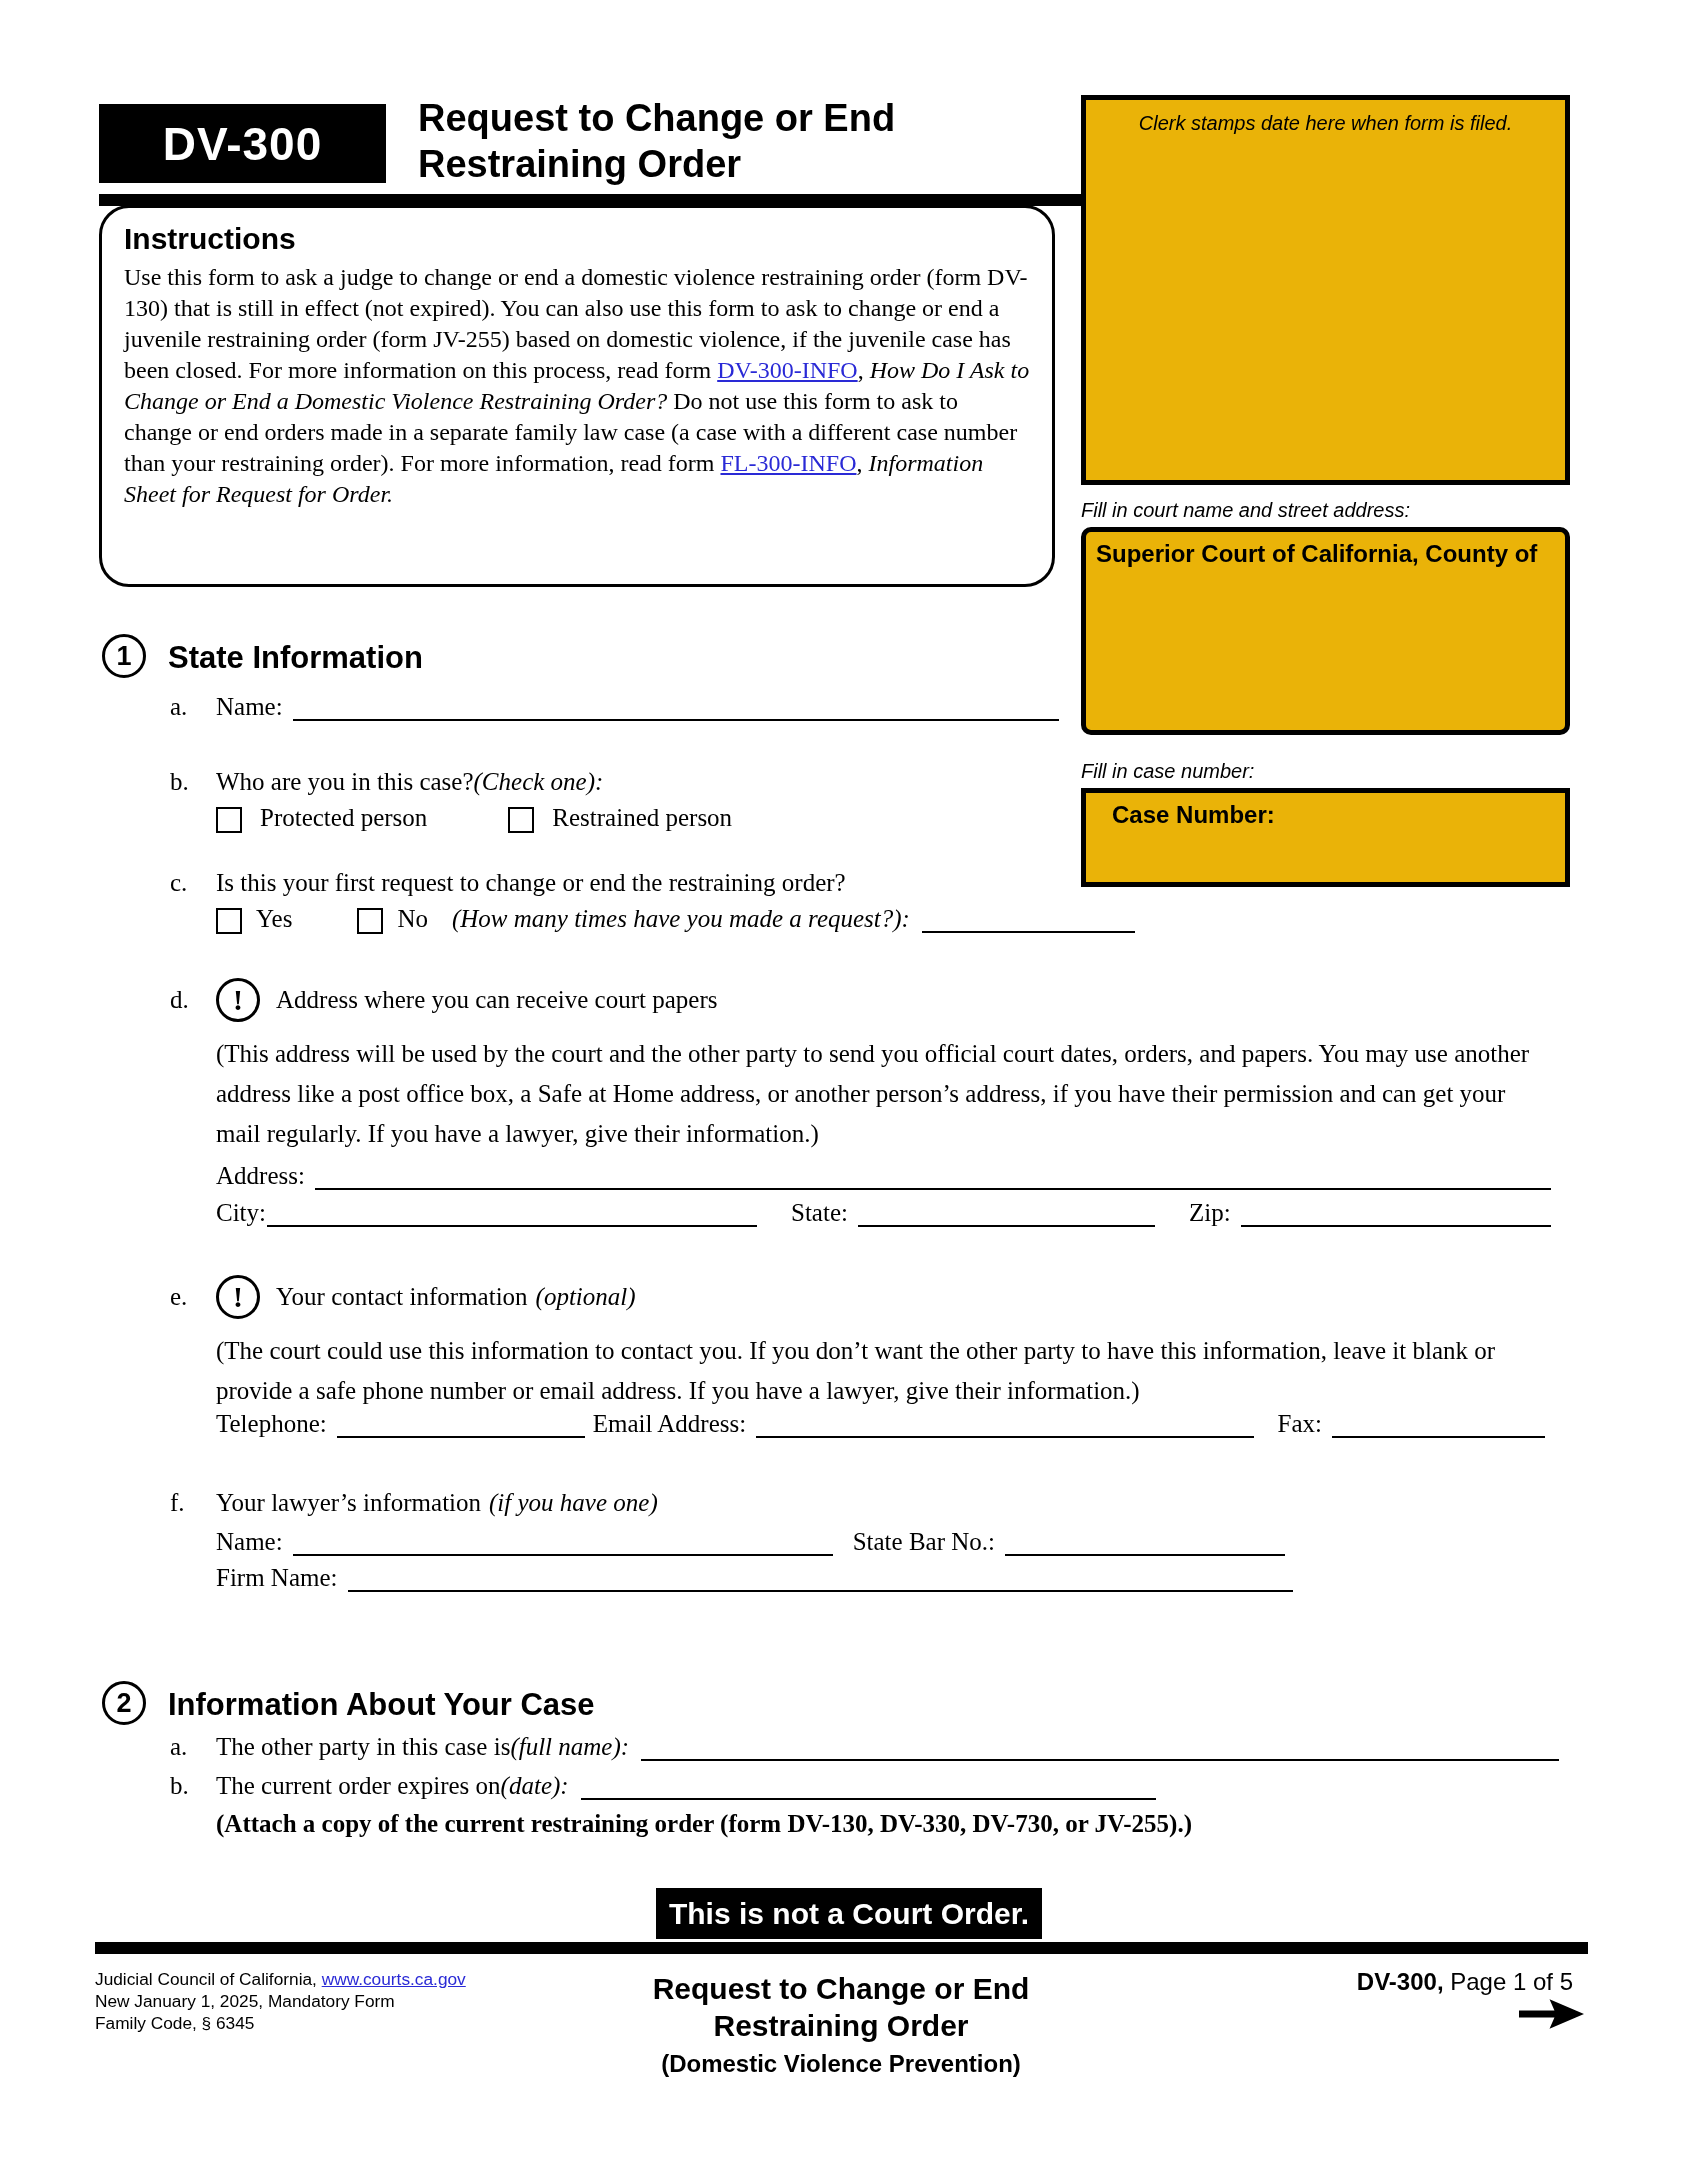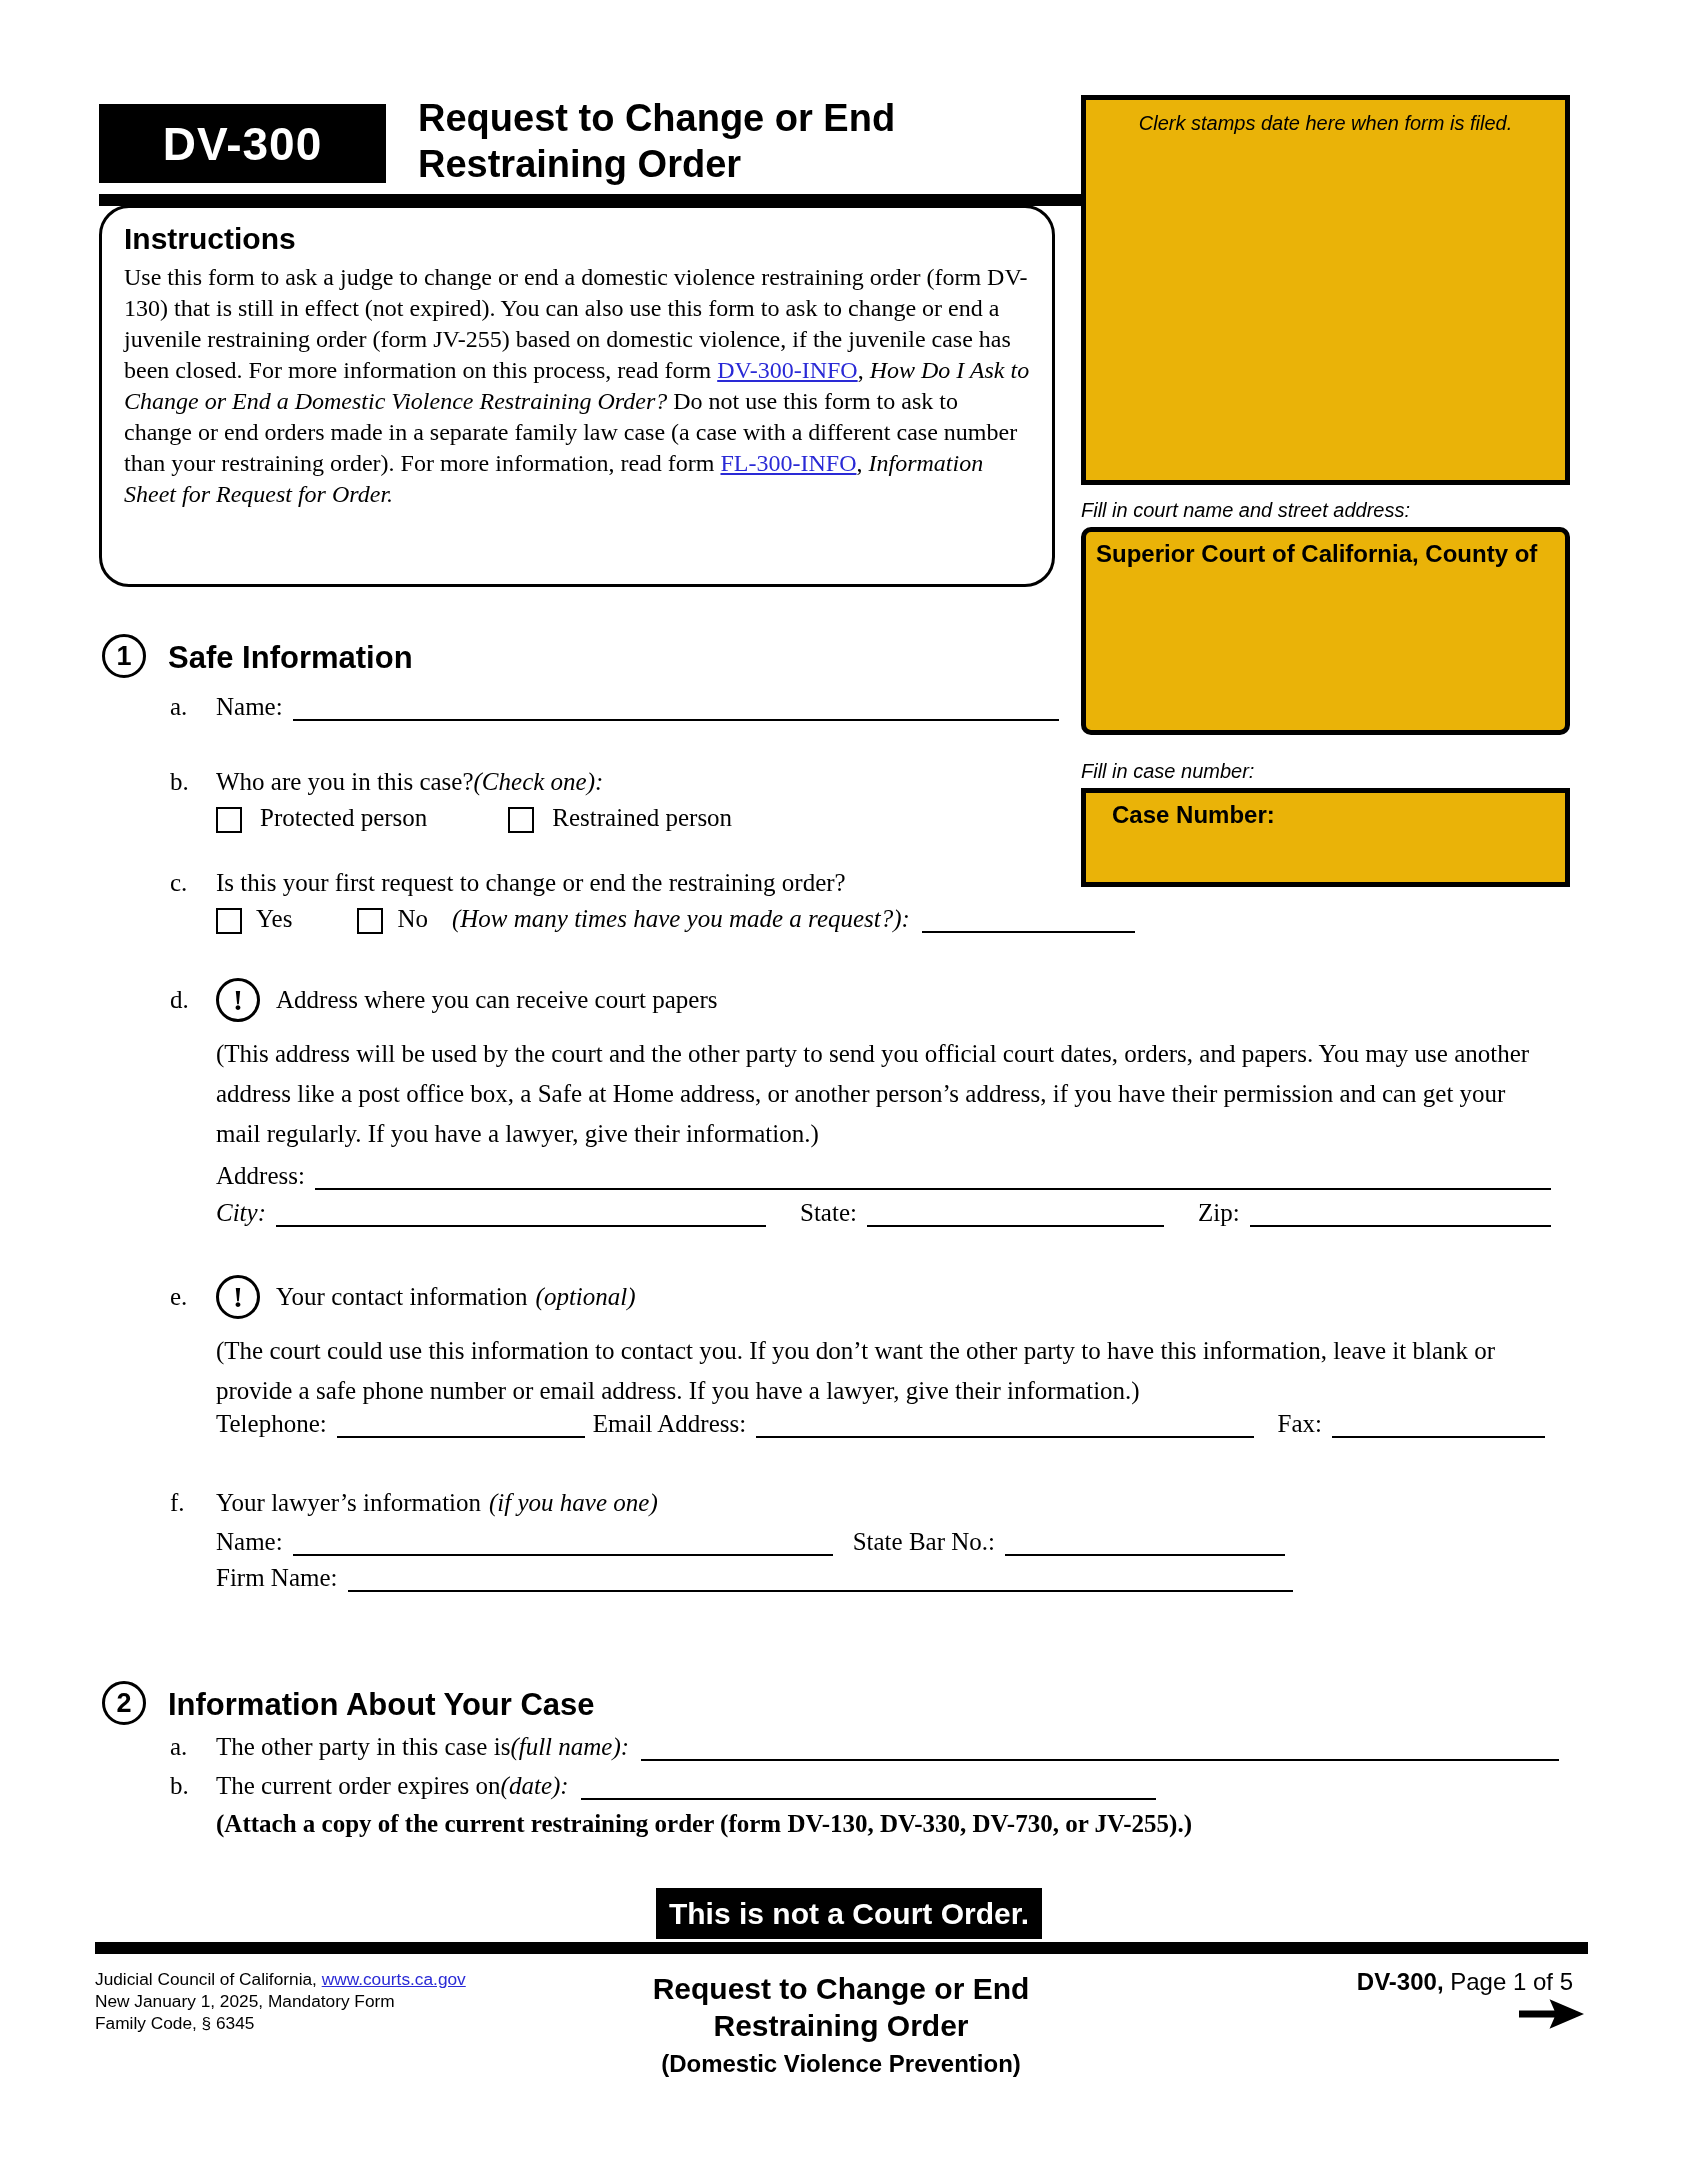--- a/index.html
+++ b/index.html
@@ -101,21 +101,21 @@
   <div class="abs instructions" style="left:99px; top:205px; width:956px; min-height:382px;">
     <h2>Instructions</h2>
     <div class="instr-body wrap">
       <span>Use this form to ask a judge to change or end a domestic violence restraining order (form DV-130) that is still in effect (not expired). You can also use this form to ask to change or end a juvenile restraining order (form JV-255)  based on domestic violence, if the juvenile case has been closed. For more information on this process, read form </span><span class="lnk">DV-300-INFO</span><span>, </span><span class="it">How Do I Ask to Change or End a Domestic Violence Restraining Order?</span><span> Do not use this form to ask to change or end orders made in a separate family law case (a case with a different case number than your restraining order). For more information, read form </span><span class="lnk">FL-300-INFO</span><span>, </span><span class="it">Information Sheet for Request for Order.</span>
     </div>
   </div>
 
   <div class="abs sec-circle" style="left:102px; top:634px;">
     <span>1</span>
   </div>
-  <div class="abs sec-title" style="left:168px; top:640px;">Safe Information</div>
+  <div class="abs sec-title" style="left:168px; top:640px;">State Information</div>
 
   <div class="row" style="left:170px; top:693px; width:889px;">
     <span class="ltr">a.</span>
     <span style="margin-right:10px;">Name:</span>
     <span class="line grow"></span>
   </div>
 
   <div class="row" style="left:170px; top:768px;">
     <span class="ltr">b.</span>
     <span>Who are you in this case? </span>
@@ -147,21 +147,21 @@
       <span>!</span>
     </span>
     <span>Address where you can receive court papers</span>
   </div>
   <div class="abs wrap note" style="left:216px; top:1034px; width:1337px;">(This address will be used by the court and the other party to send you official court dates, orders, and papers. You may use another address like a post office box, a Safe at Home address, or another person’s address, if you have their permission and can get your mail regularly. If you have a lawyer, give their information.)</div>
   <div class="row" style="left:216px; top:1162px; width:1335px;">
     <span style="margin-right:10px;">Address:</span>
     <span class="line grow"></span>
   </div>
   <div class="row" style="left:216px; top:1199px; width:1335px;">
-    <span style="margin-right:10px;font-style:italic;">City:</span>
+    <span style="margin-right:1px;">City:</span>
     <span class="line" style="width:490px;"></span>
     <span style="margin-left:34px; margin-right:10px;">State:</span>
     <span class="line" style="width:297px;"></span>
     <span style="margin-left:34px; margin-right:10px;">Zip:</span>
     <span class="line grow"></span>
   </div>
 
   <div class="row center" style="left:170px; top:1275px;">
     <span class="ltr">e.</span>
     <span class="bang" style="margin-right:16px;">

